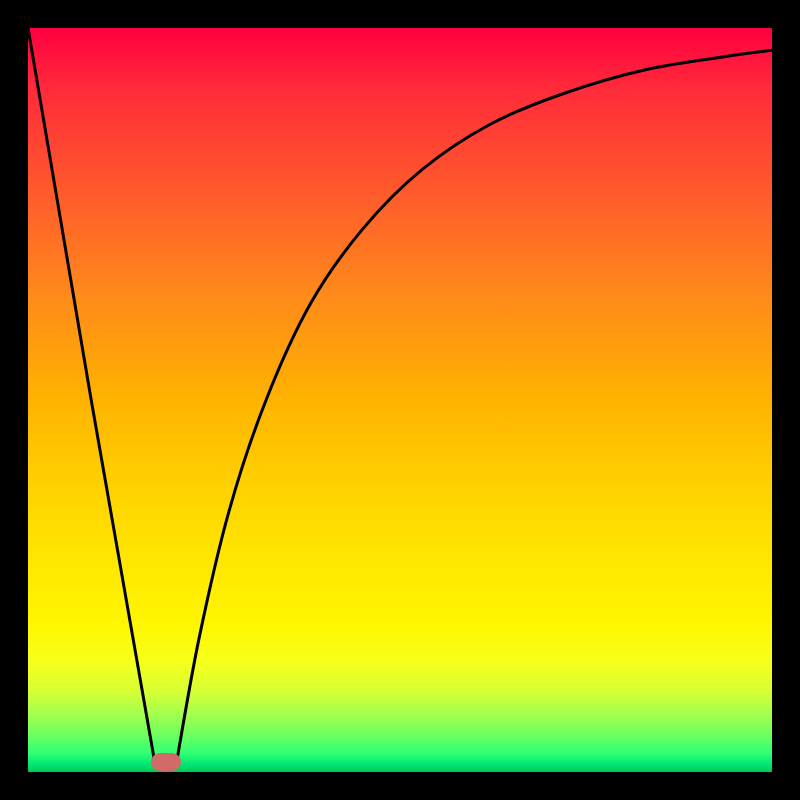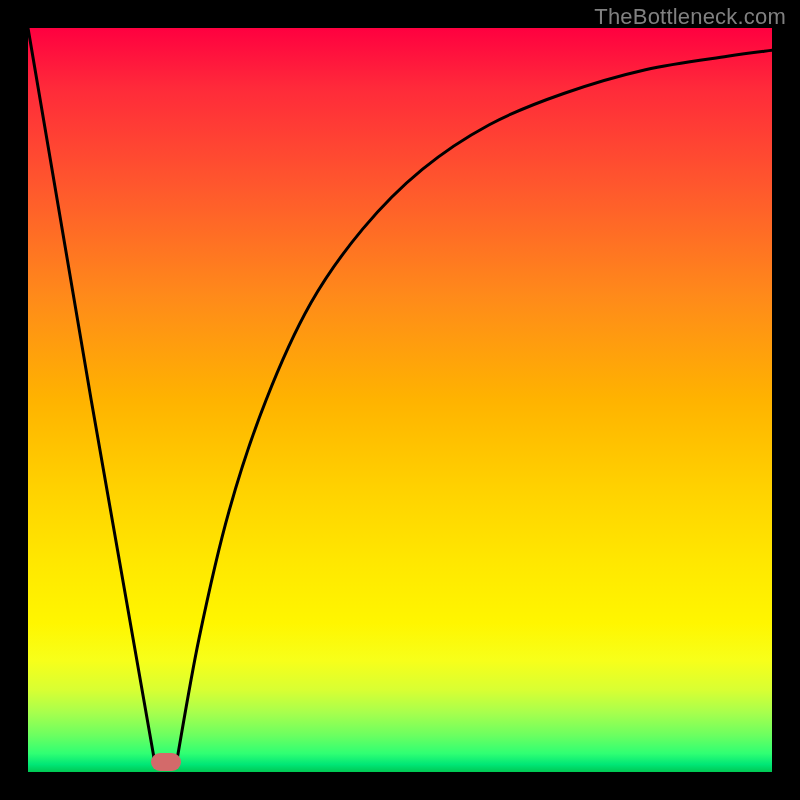--- a/index.html
+++ b/index.html
@@ -68,21 +68,20 @@
     border-radius: 9px;
     background: #d36a6a;
     z-index: 5;
     transform: translate(-50%, -50%);
   }
 </style>
 </head>
 <body>
 
 <div class="frame">
-  <div class="watermark">TheBottleneck.com</div>
 
   <div class="plot">
     <div class="gradient"></div>
     <svg class="curves" viewBox="0 0 744 744" preserveAspectRatio="none">
       <path d="M0.0 0.0 L63.2 372.0 L126.5 732.8" fill="none" stroke="#000000" stroke-width="3" stroke-linecap="round" stroke-linejoin="round"></path>
       <path d="M148.8 732.8 C152.5 712.4, 162.4 651.6, 171.1 610.1 C179.8 568.5, 189.7 523.3, 200.9 483.6 C212.0 443.9, 224.4 406.7, 238.1 372.0 C251.7 337.3, 266.6 303.8, 282.7 275.3 C298.8 246.8, 316.2 223.2, 334.8 200.9 C353.4 178.6, 373.2 158.7, 394.3 141.4 C415.4 124.0, 437.7 109.4, 461.3 96.7 C484.8 84.1, 509.6 74.6, 535.7 65.5 C561.7 56.3, 590.2 47.9, 617.5 41.7 C644.8 35.5, 678.3 31.5, 699.4 28.3 C720.4 25.0, 736.6 23.3, 744.0 22.3" fill="none" stroke="#000000" stroke-width="3" stroke-linecap="round" stroke-linejoin="round"></path>
     </svg>
     <div class="marker" style="left: 137.64px; top: 734.328px; background: rgb(211, 106, 106);"></div>
   </div>
 </div>

